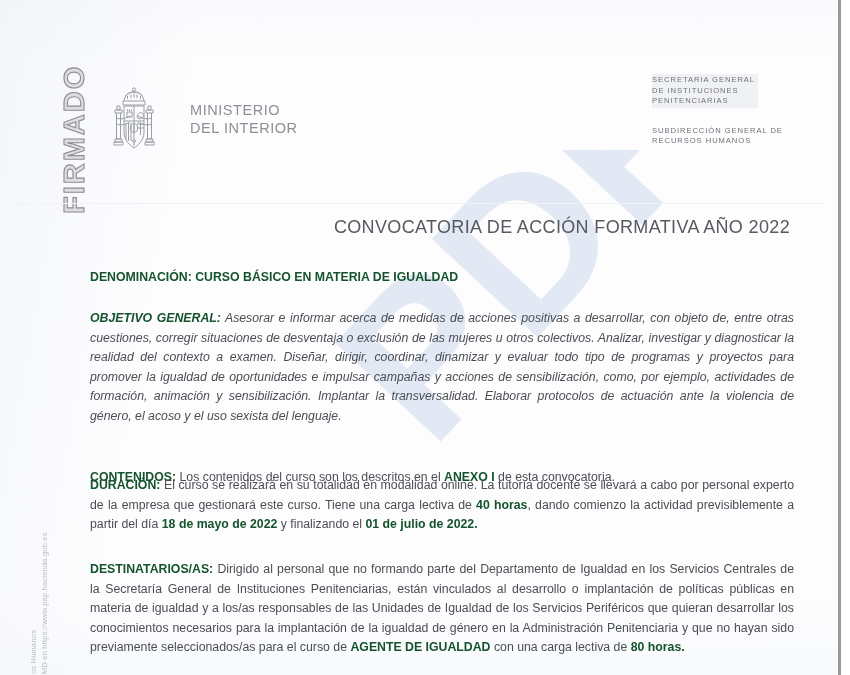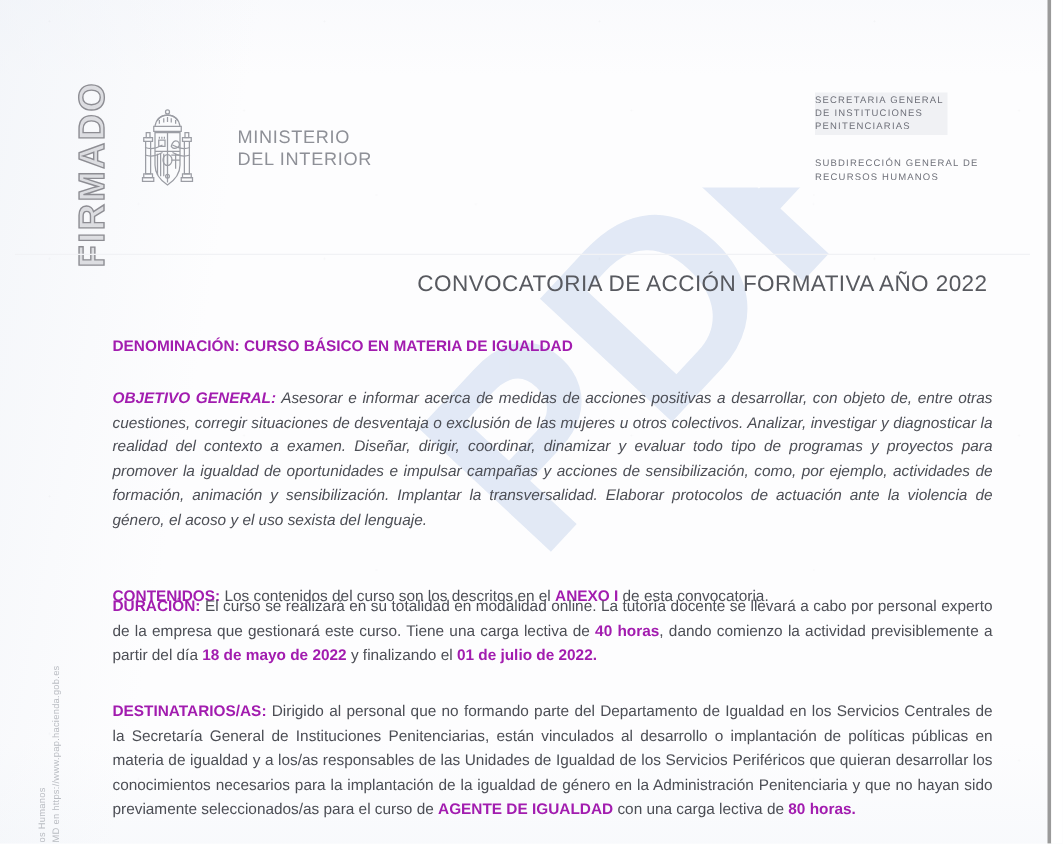--- a/index.html
+++ b/index.html
@@ -222,21 +222,21 @@
     left: 90px;
     width: 704px;
     font-family: "Liberation Sans", sans-serif;
     font-size: 12.3px;
     line-height: 19.6px;
     color: #4c4e55;
     text-align: justify;
   }
   .para b {
     font-weight: bold;
-    color: #a21caf;
+    color: #14532d;
   }
   #p-denominacion { top: 268px; text-align: left; }
   #p-objetivo     { top: 309px; font-style: italic; }
   #p-contenidos   { top: 468px; text-align: left; }
   #p-duracion     { top: 476px; }
   #p-destinatarios{ top: 560px; }
 
   
   #noise {
     position: absolute;

